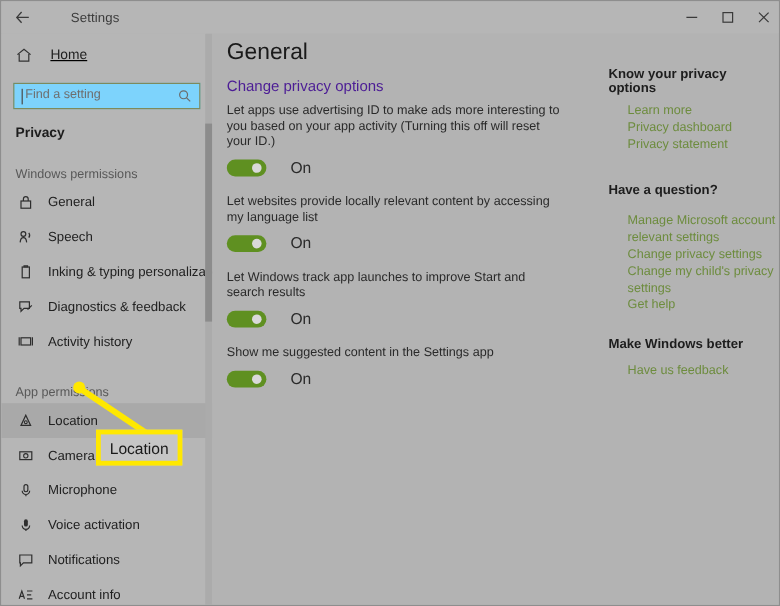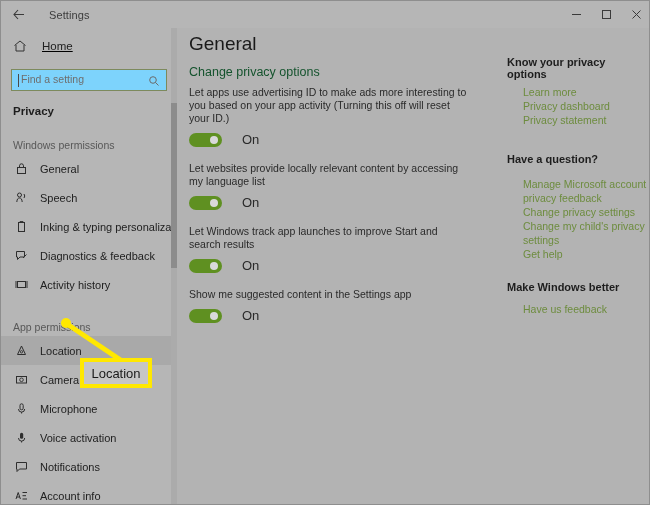--- a/index.html
+++ b/index.html
@@ -39,21 +39,21 @@
     height: 26px;
     display: flex;
     align-items: center;
     justify-content: center;
     color: #3a3a3a;
   }
   .back-btn svg { display: block; }
   .app-title {
     font-size: 11px;
     color: #3c3c3c;
-    margin-left: 14px;
+    margin-left: 24px;
     letter-spacing: .1px;
   }
   .win-controls {
     position: absolute;
     right: 0; top: 0;
     height: 27px;
     display: flex;
   }
   .win-btn {
     width: 30px;
@@ -196,21 +196,21 @@
     position: absolute;
     left: 12px; top: 5px;
     font-size: 19px;
     color: #1a1a1a;
     font-weight: normal;
   }
   .sub-title {
     position: absolute;
     left: 12px; top: 37px;
     font-size: 12.5px;
-    color: #14532d;
+    color: #4c1d95;
   }
   .options {
     position: absolute;
     left: 12px; top: 58px;
     width: 295px;
   }
   .opt {
     margin-bottom: 15px;
   }
   .opt-text {
@@ -524,21 +524,21 @@
 
     <div class="rail">
       <div class="rail-head">Know your privacy options</div>
       <a class="rail-link" href="#">Learn more</a>
       <a class="rail-link" href="#">Privacy dashboard</a>
       <a class="rail-link" href="#">Privacy statement</a>
 
       <div class="rail-gap-lg"></div>
       <div class="rail-head">Have a question?</div>
       <div style="height:7px"></div>
-      <a class="rail-link" href="#">Manage Microsoft account privacy feedback</a>
+      <a class="rail-link" href="#">Manage Microsoft account relevant settings</a>
       <a class="rail-link" href="#">Change privacy settings</a>
       <a class="rail-link" href="#">Change my child's privacy settings</a>
       <a class="rail-link" href="#">Get help</a>
 
       <div class="rail-gap-sm"></div>
       <div class="rail-head">Make Windows better</div>
       <div style="height:4px"></div>
       <a class="rail-link" href="#">Have us feedback</a>
     </div>
   </div>

